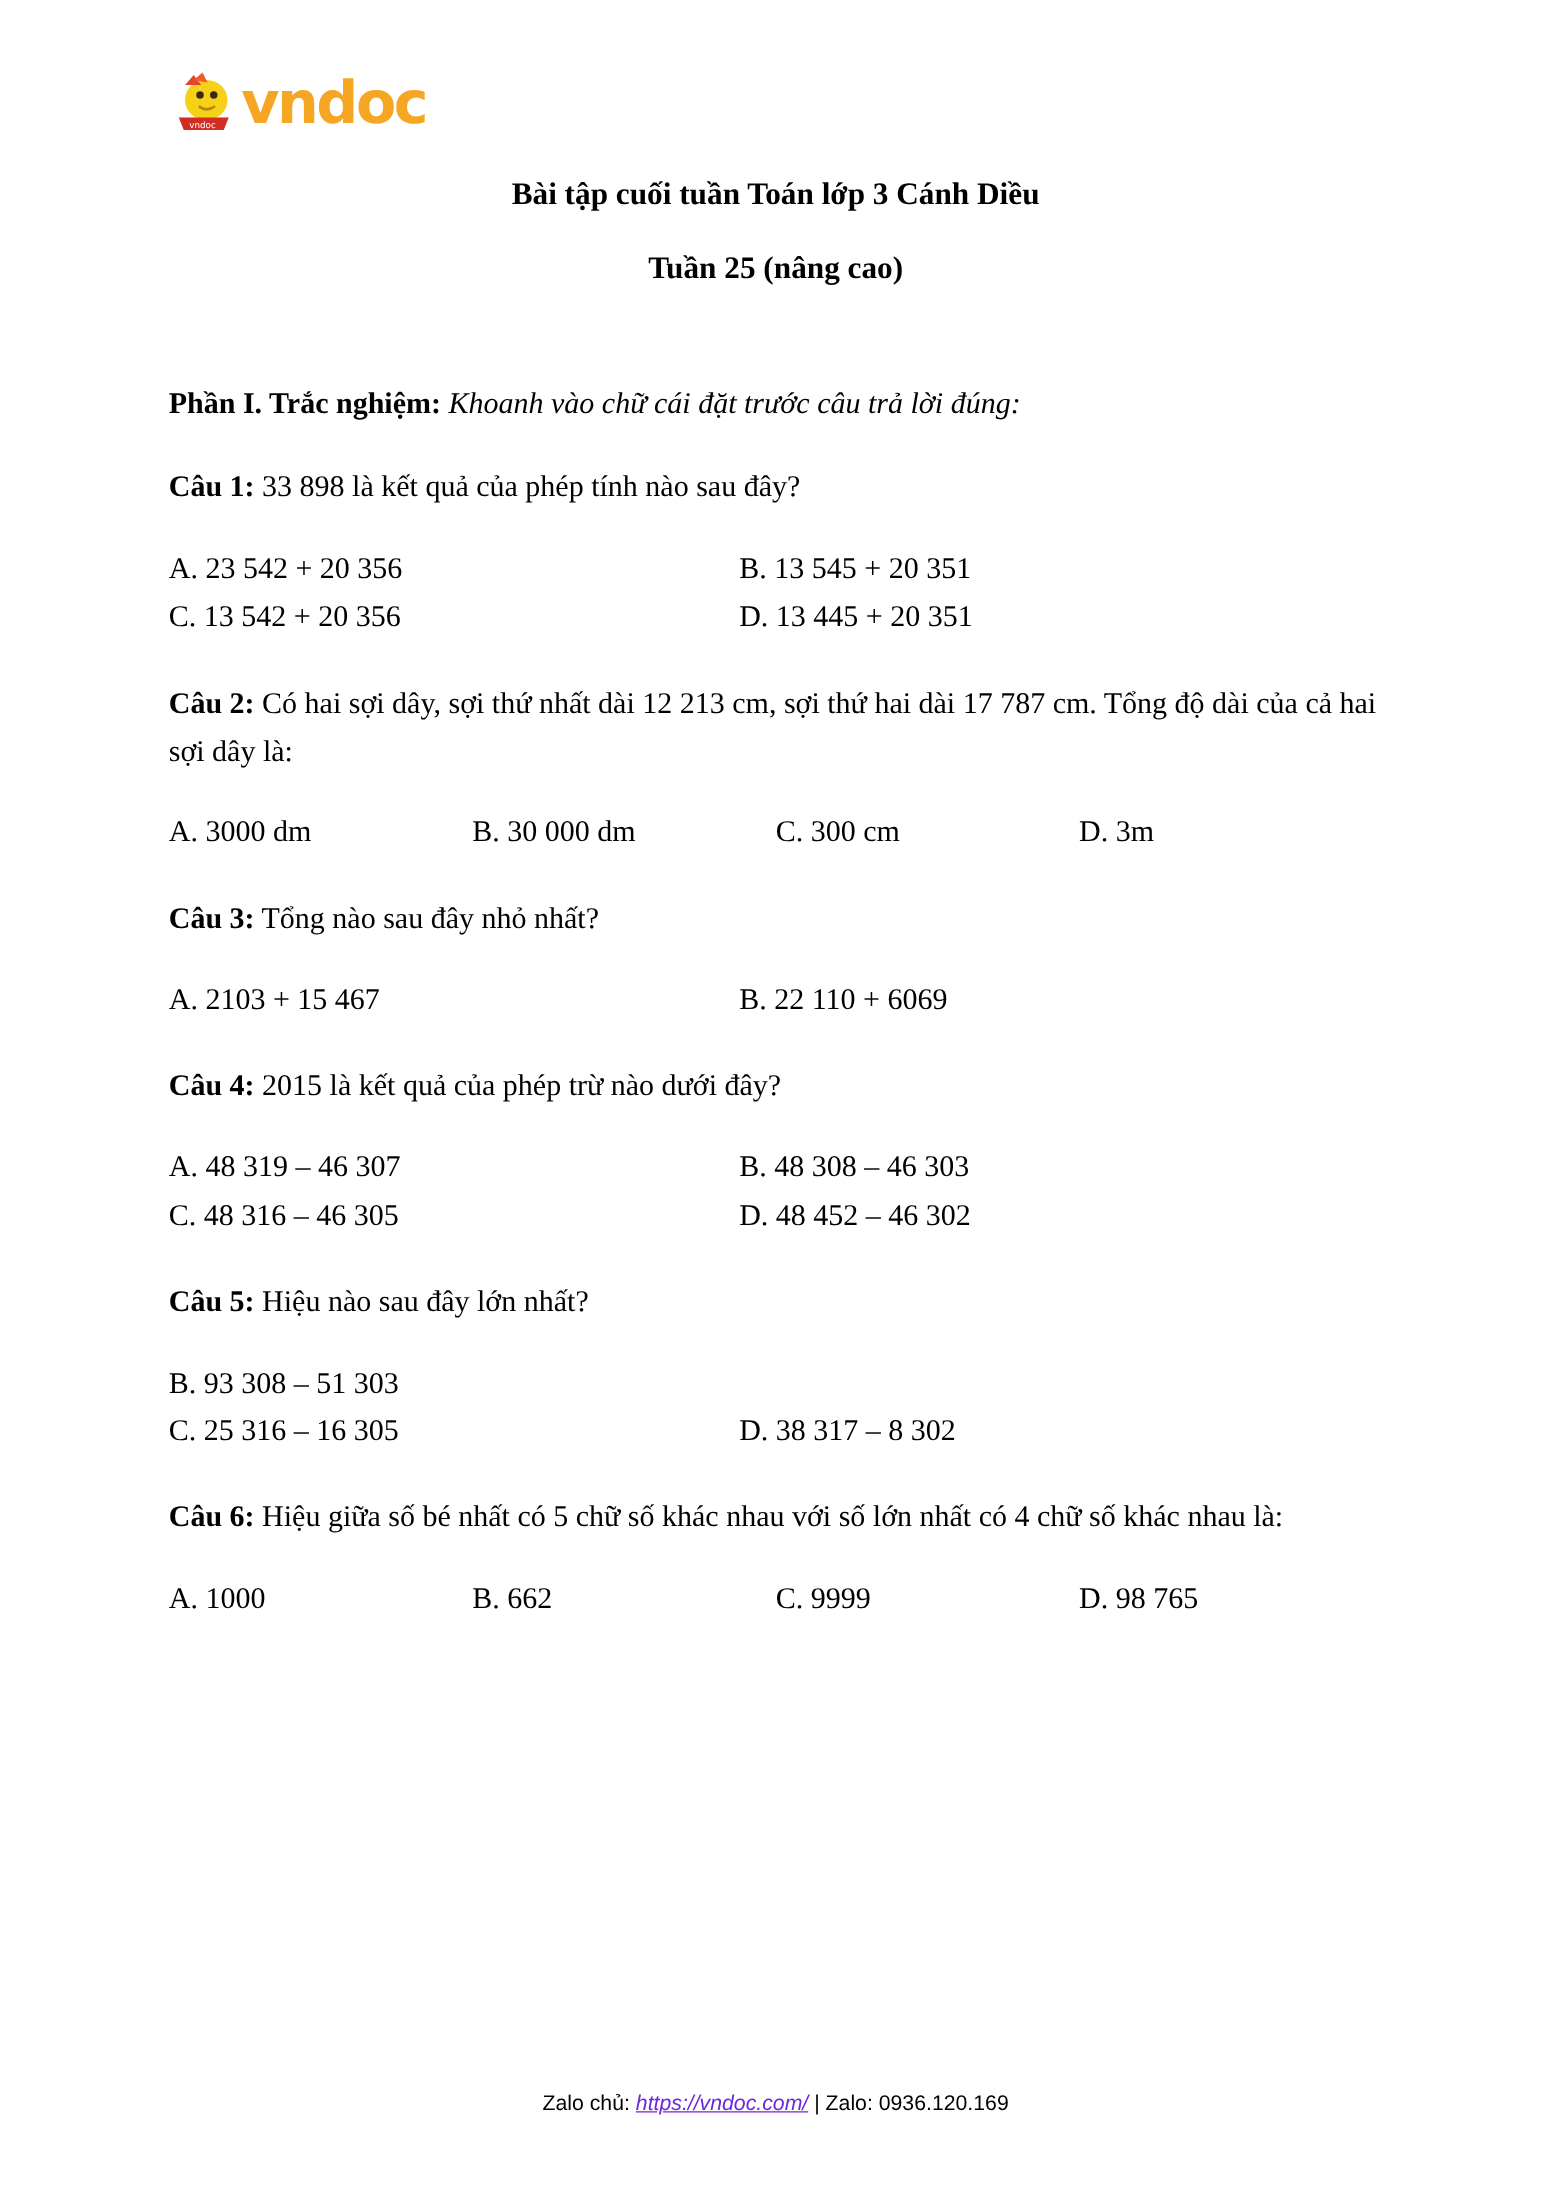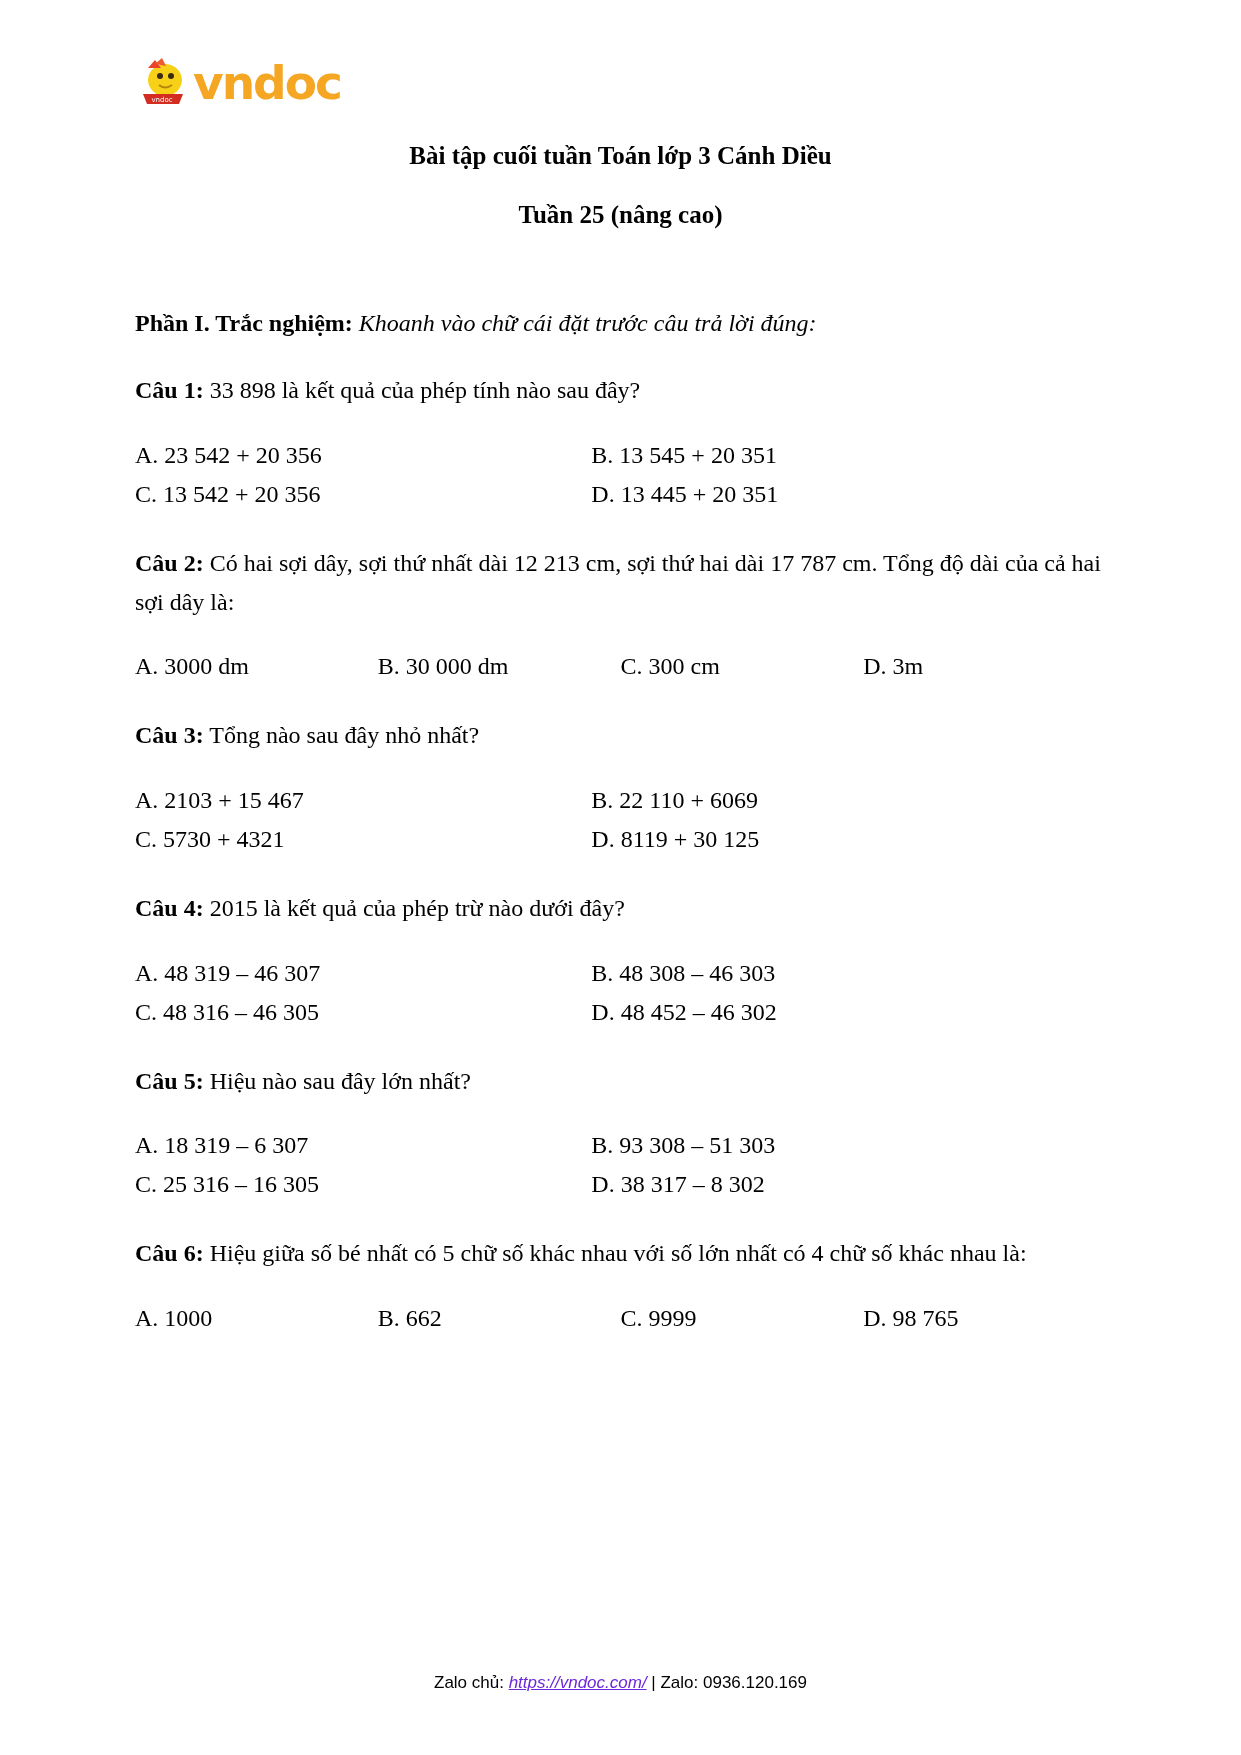--- a/index.html
+++ b/index.html
@@ -161,24 +161,20 @@
   </div>
 
   <div class="q">
     <span class="num">Câu 3:</span><span> Tổng nào sau đây nhỏ nhất?</span>
   </div>
   <div class="opts">
     <div class="opt-row two">
       <span class="opt">A. 2103 + 15 467</span>
       <span class="opt">B. 22 110 + 6069</span>
     </div>
-    <div class="opt-row two">
-      <span class="opt">C. 5730 + 4321</span>
-      <span class="opt">D. 8119 + 30 125</span>
-    </div>
   </div>
 
   <div class="q">
     <span class="num">Câu 4:</span><span> 2015 là kết quả của phép trừ nào dưới đây?</span>
   </div>
   <div class="opts">
     <div class="opt-row two">
       <span class="opt">A. 48 319 – 46 307</span>
       <span class="opt">B. 48 308 – 46 303</span>
     </div>
@@ -186,21 +182,20 @@
       <span class="opt">C. 48 316 – 46 305</span>
       <span class="opt">D. 48 452 – 46 302</span>
     </div>
   </div>
 
   <div class="q">
     <span class="num">Câu 5:</span><span> Hiệu nào sau đây lớn nhất?</span>
   </div>
   <div class="opts">
     <div class="opt-row two">
-      <span class="opt">A. 18 319 – 6 307</span>
       <span class="opt">B. 93 308 – 51 303</span>
     </div>
     <div class="opt-row two">
       <span class="opt">C. 25 316 – 16 305</span>
       <span class="opt">D. 38 317 – 8 302</span>
     </div>
   </div>
 
   <div class="q">
     <span class="num">Câu 6:</span><span> Hiệu giữa số bé nhất có 5 chữ số khác nhau với số lớn nhất có 4 chữ số khác nhau là:</span>

